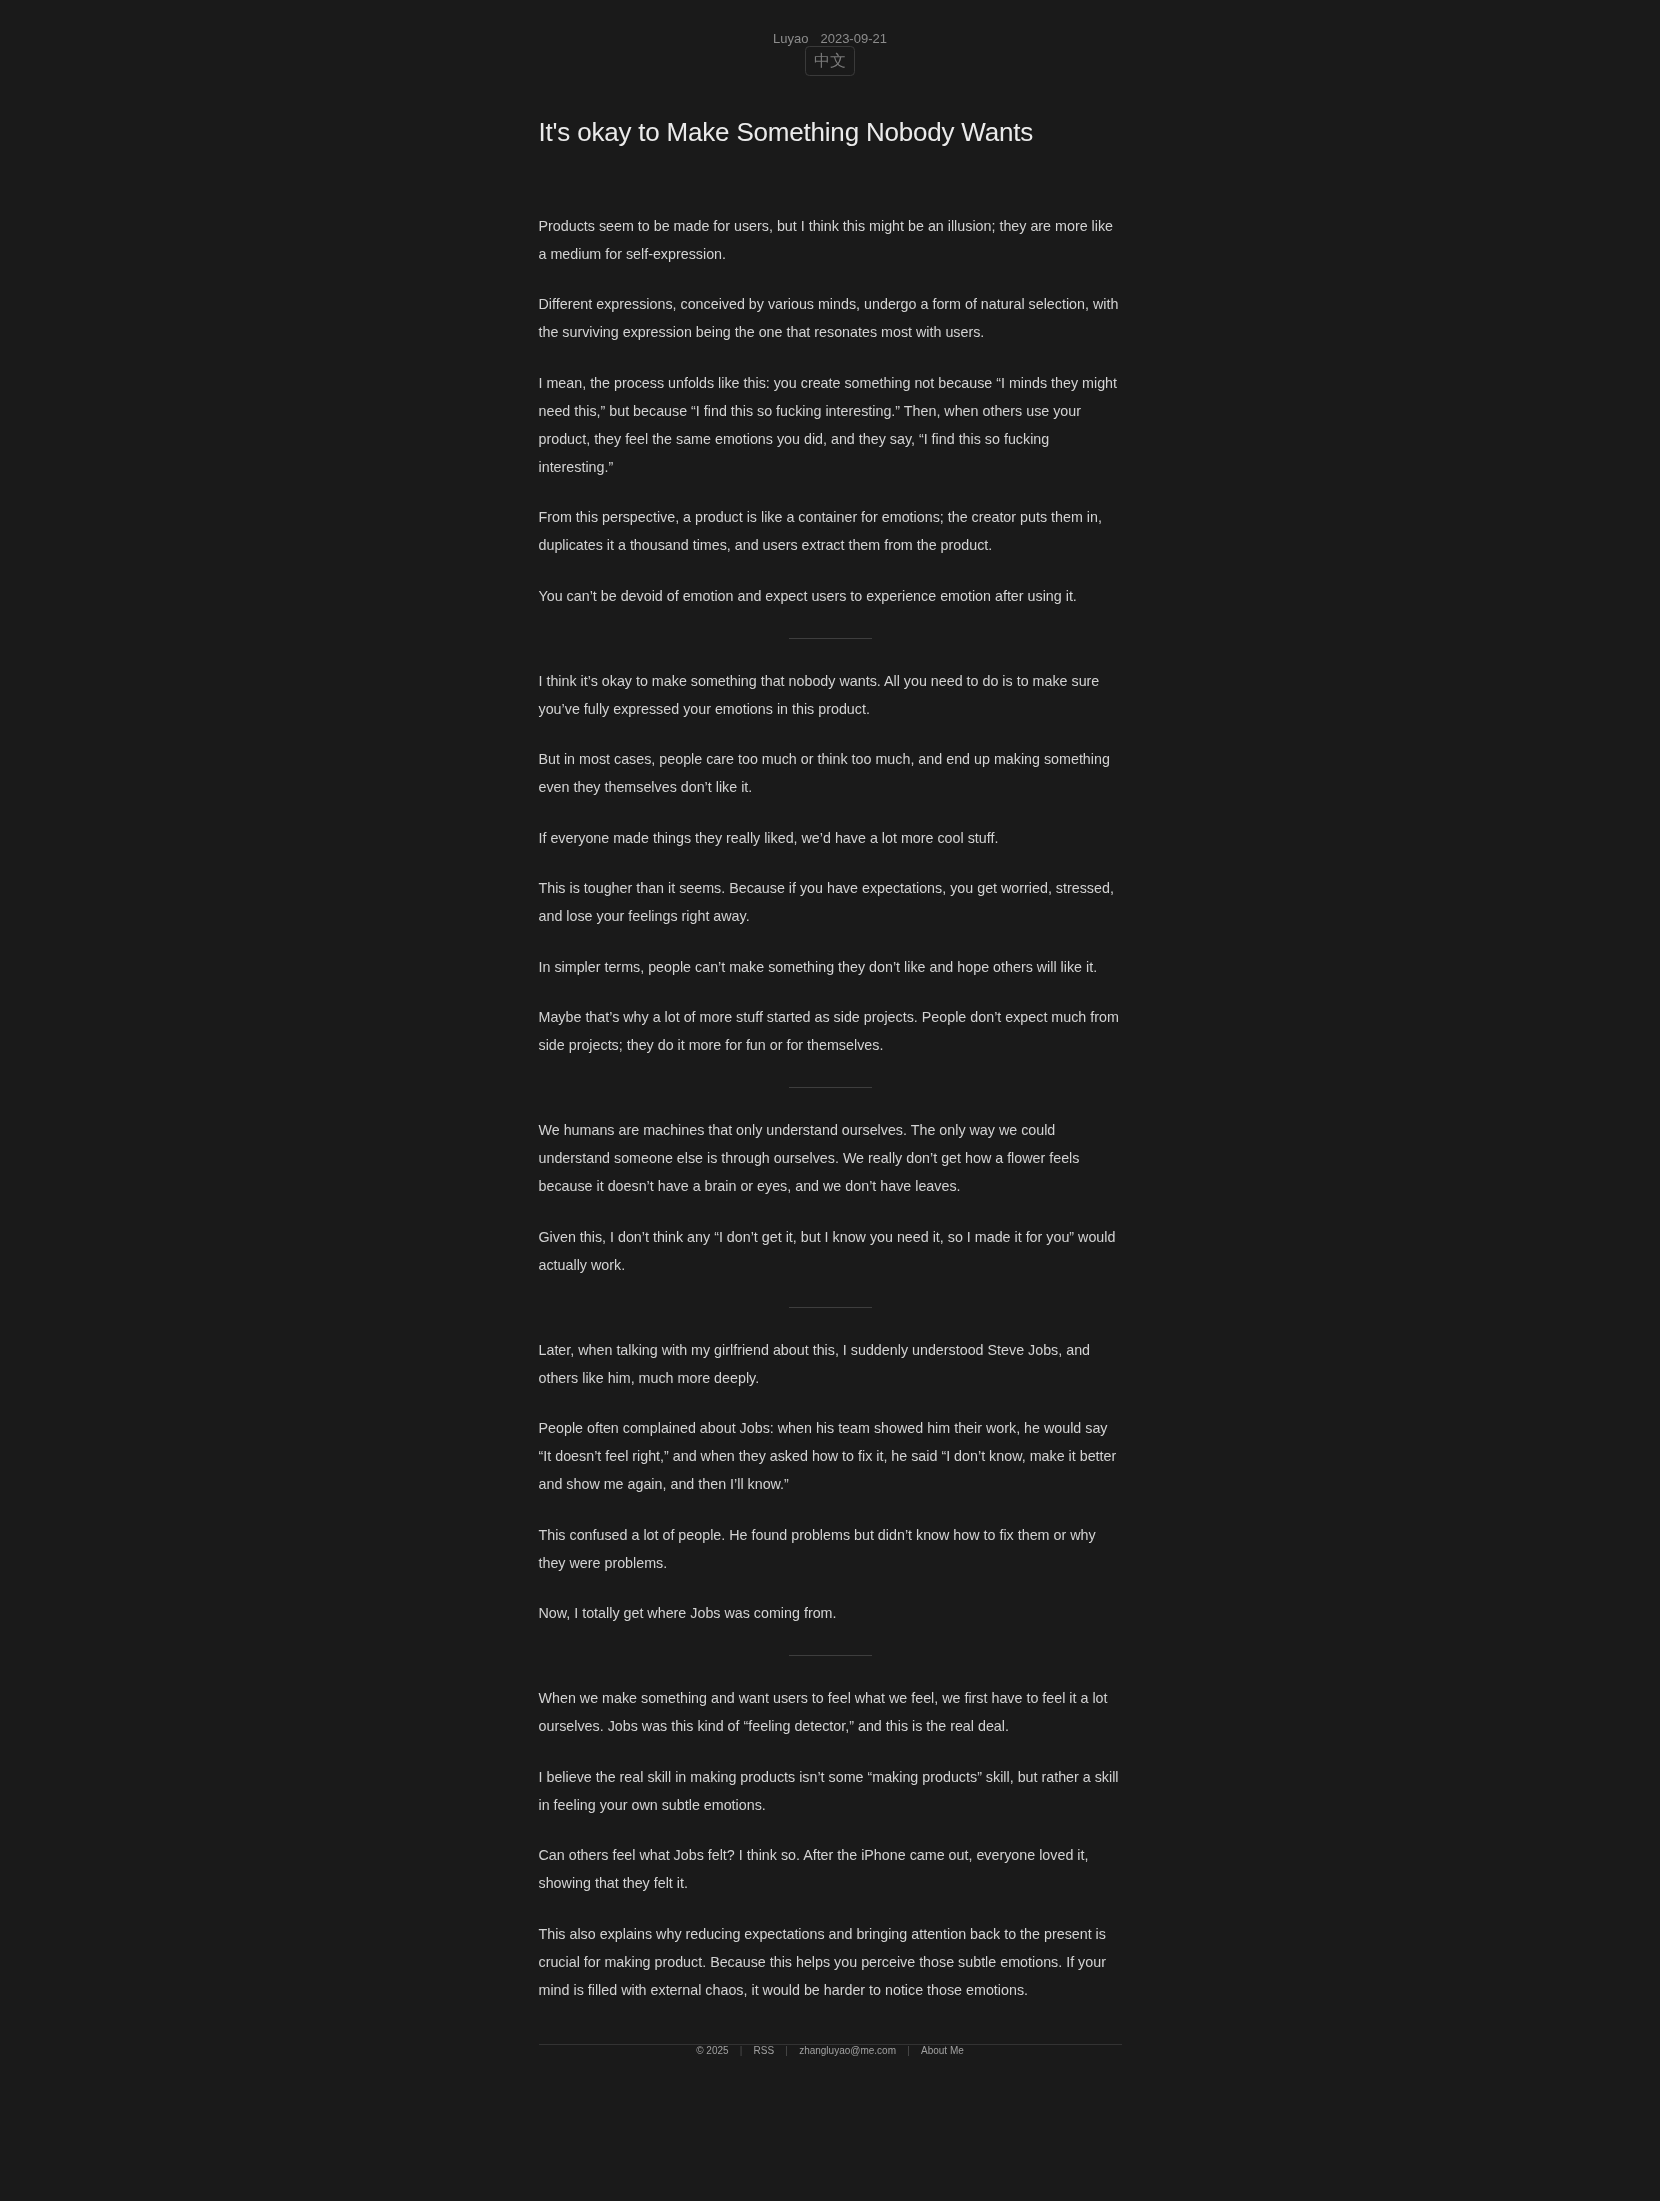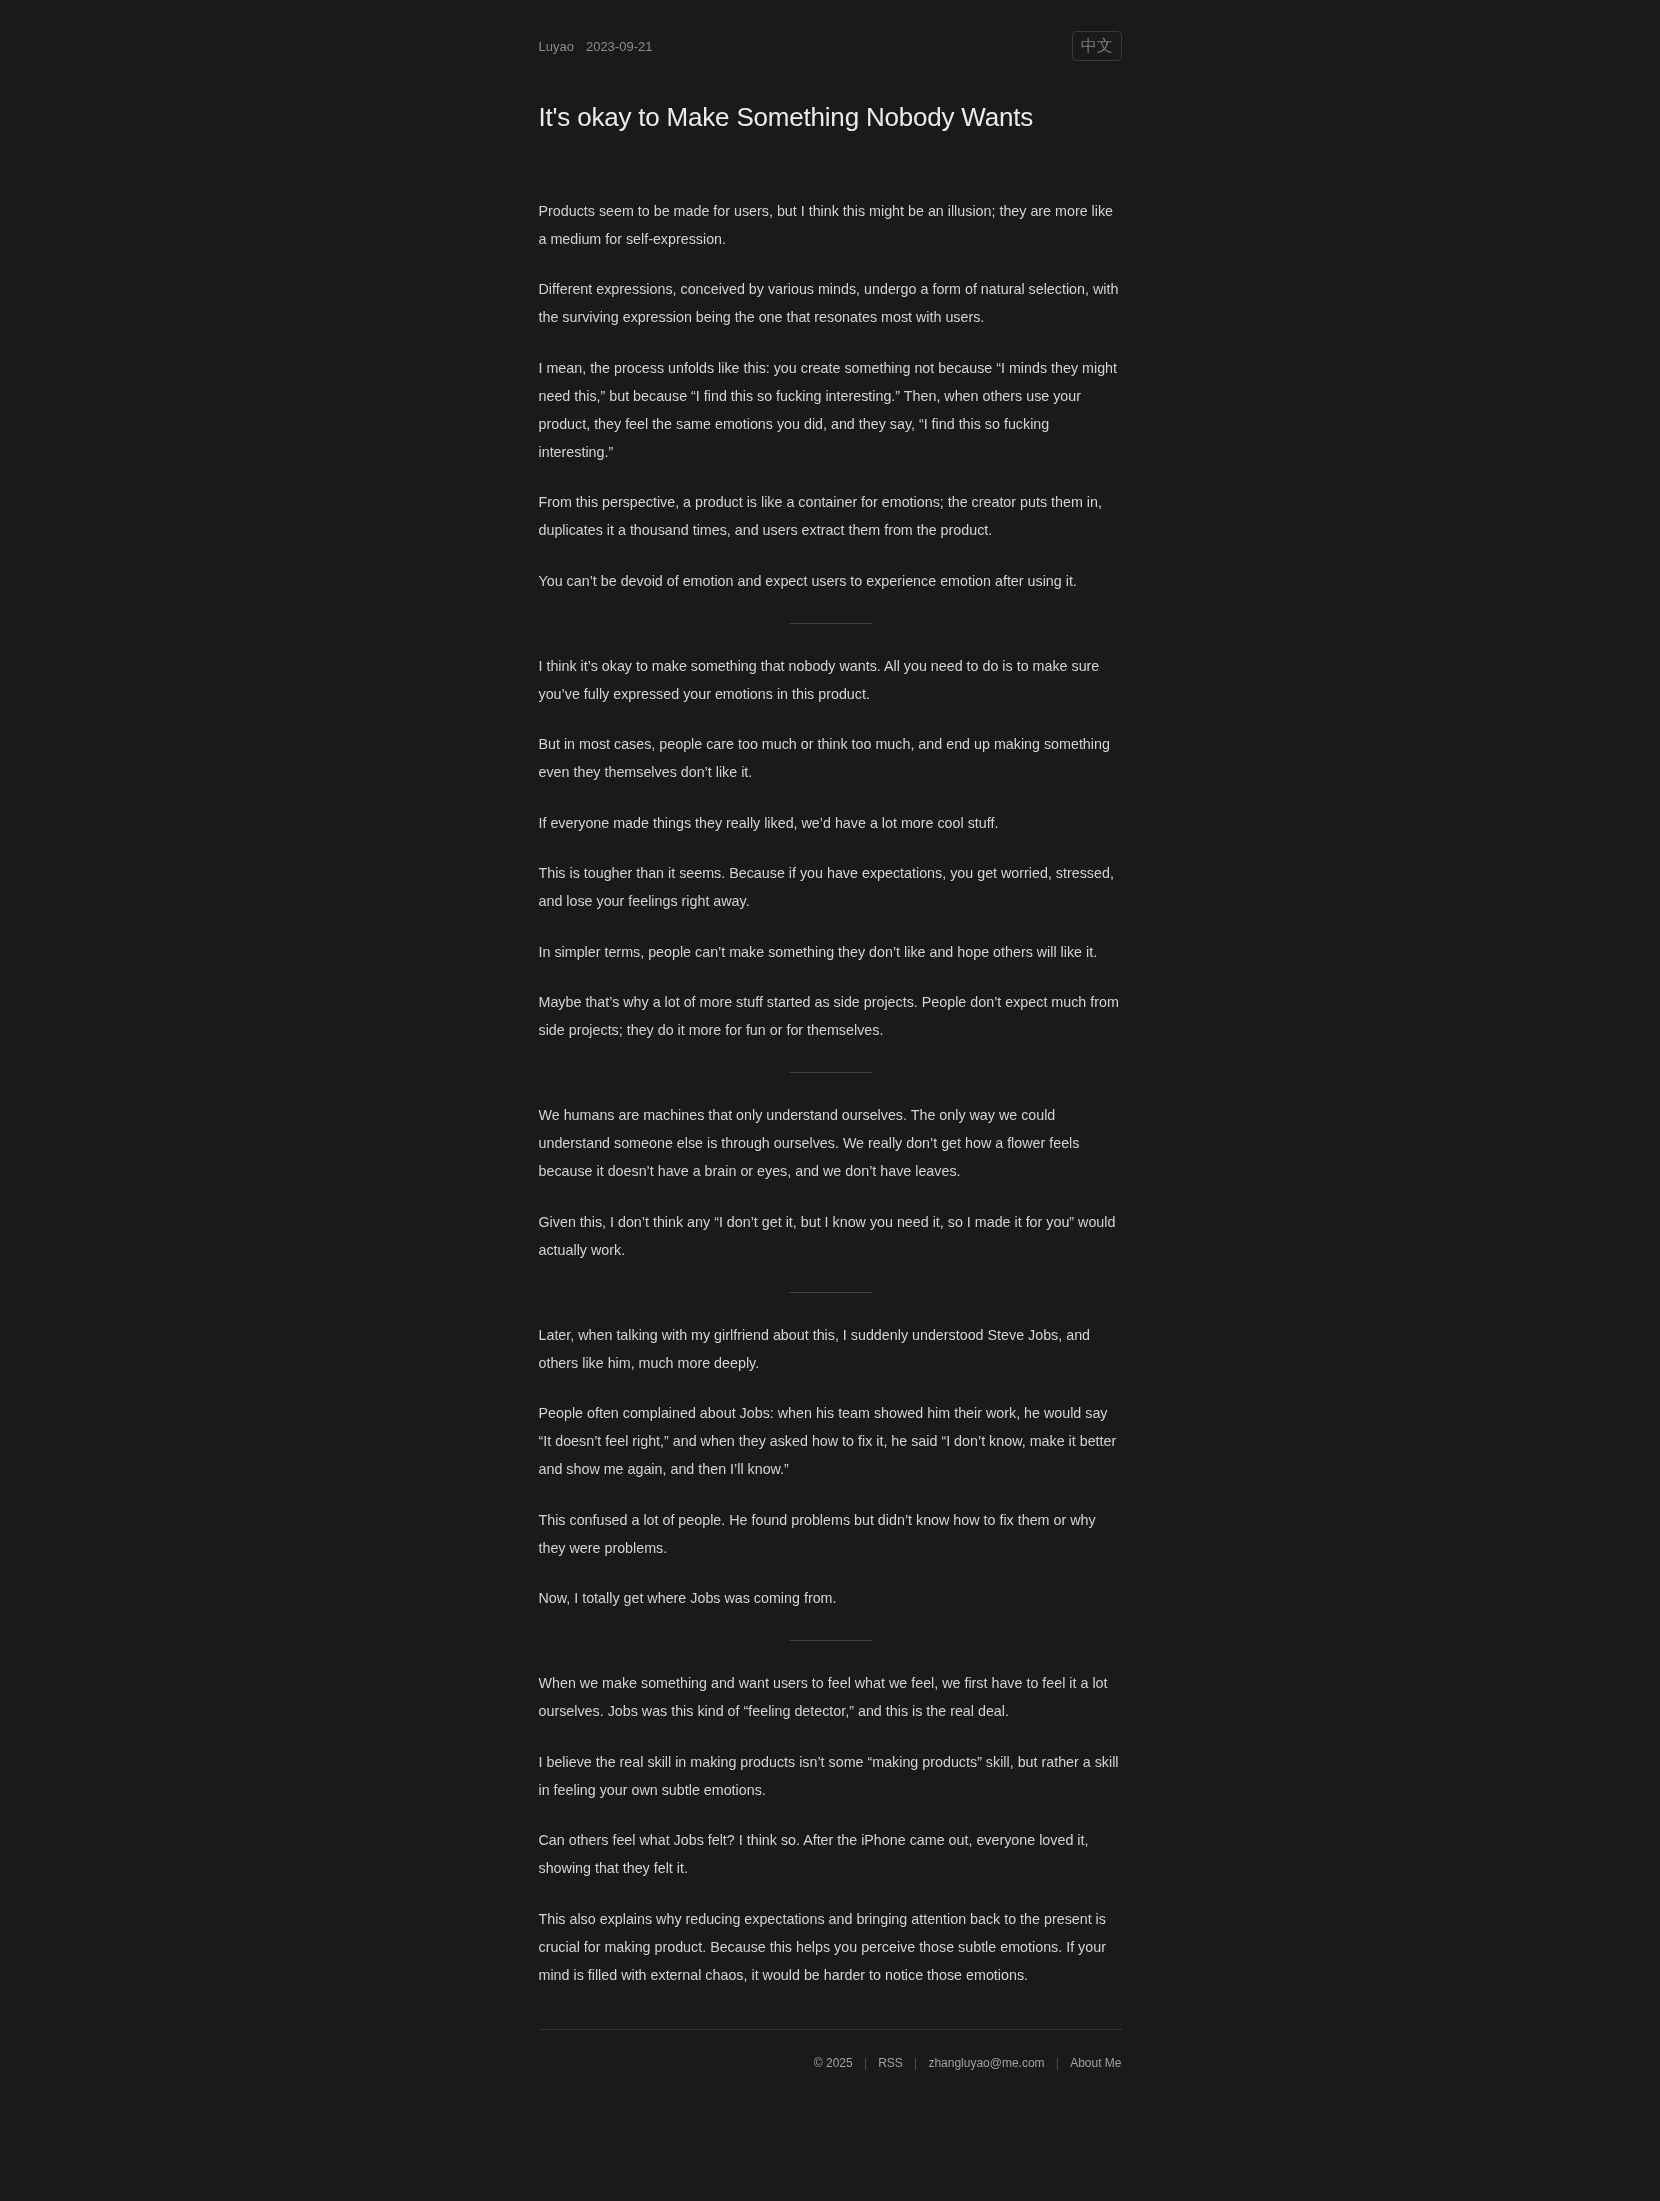--- a/index.html
+++ b/index.html
@@ -16,20 +16,21 @@
   }
   .container {
     width: 583px;
     margin: 0 auto;
     padding: 31px 0 55px 0;
   }
   header.post-header {
     display: flex;
     justify-content: space-between;
     align-items: center;
+    flex-direction: column;
   }
   .meta {
     display: flex;
     align-items: baseline;
     gap: 12px;
     color: #8c8c8c;
     font-size: 13px;
   }
   .author {
     color: #8c8c8c;
@@ -71,23 +72,22 @@
     border-top: 0.9px solid #3e3e3e;
     width: 83px;
     margin: 28px auto;
   }
   hr.footer-divider {
     border: 0;
     border-top: 0.9px solid #333333;
     margin: 40px 0 0 0;
   }
   footer.site-footer {
-    margin-top: 26px;
-    text-align: right;
-    font-size: 12px;
+    text-align: center;
+    font-size: 10px;
     color: #a0a0a0;
   }
   footer.site-footer .sep {
     color: #4f4f4f;
     margin: 0 11.2px;
   }
   footer.site-footer a {
     color: #a0a0a0;
     text-decoration: none;
     cursor: pointer;

